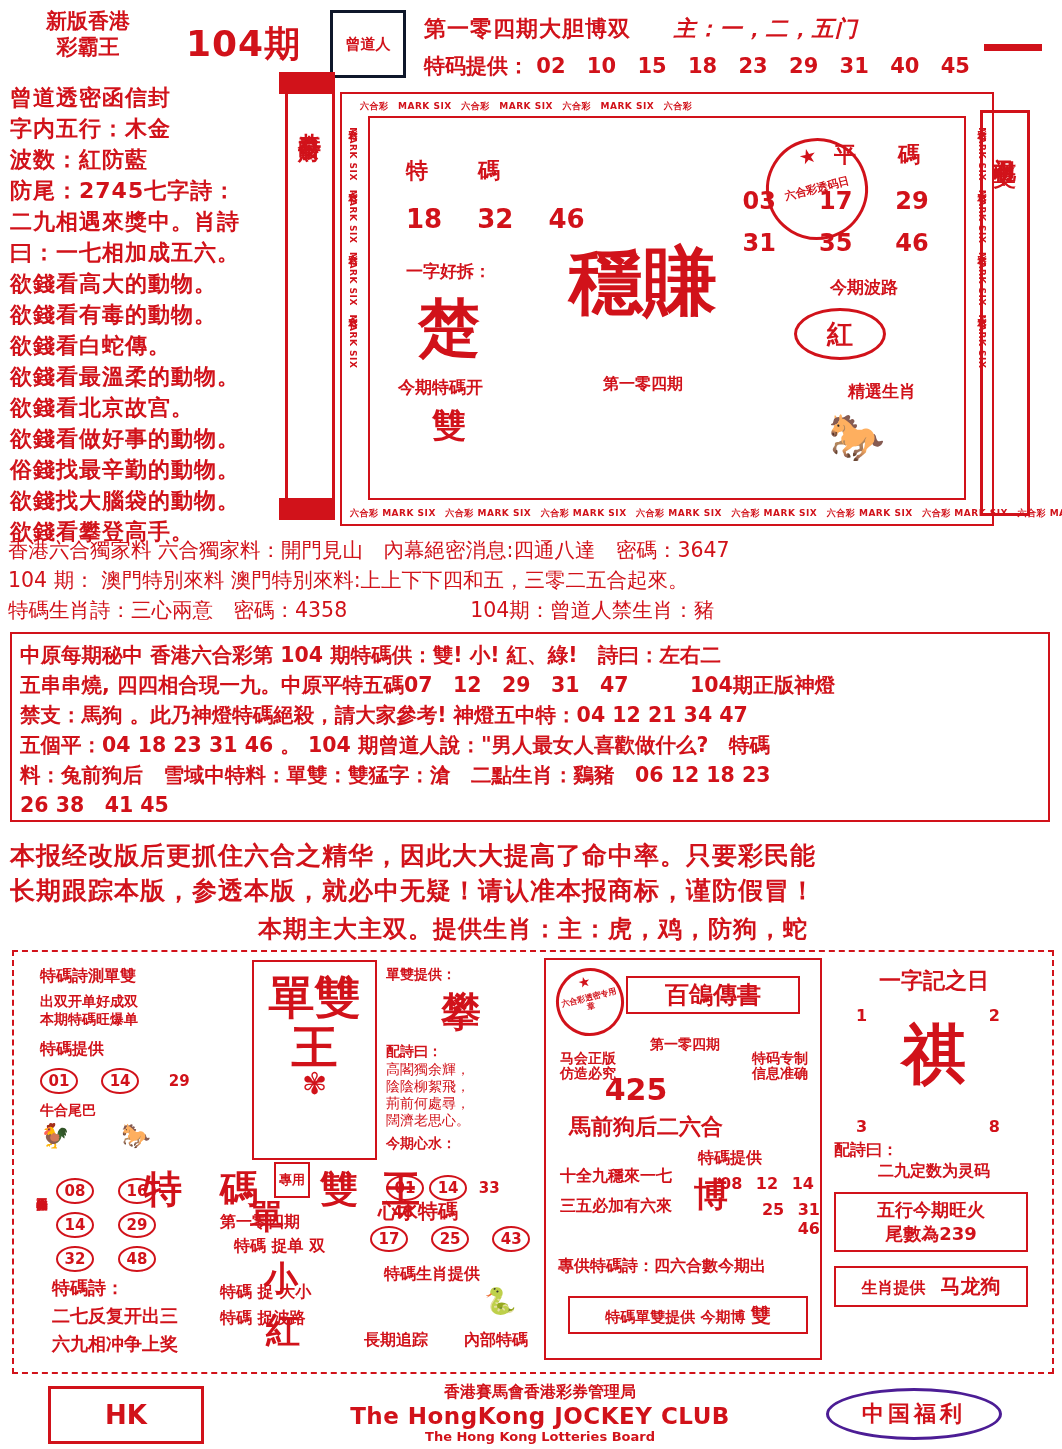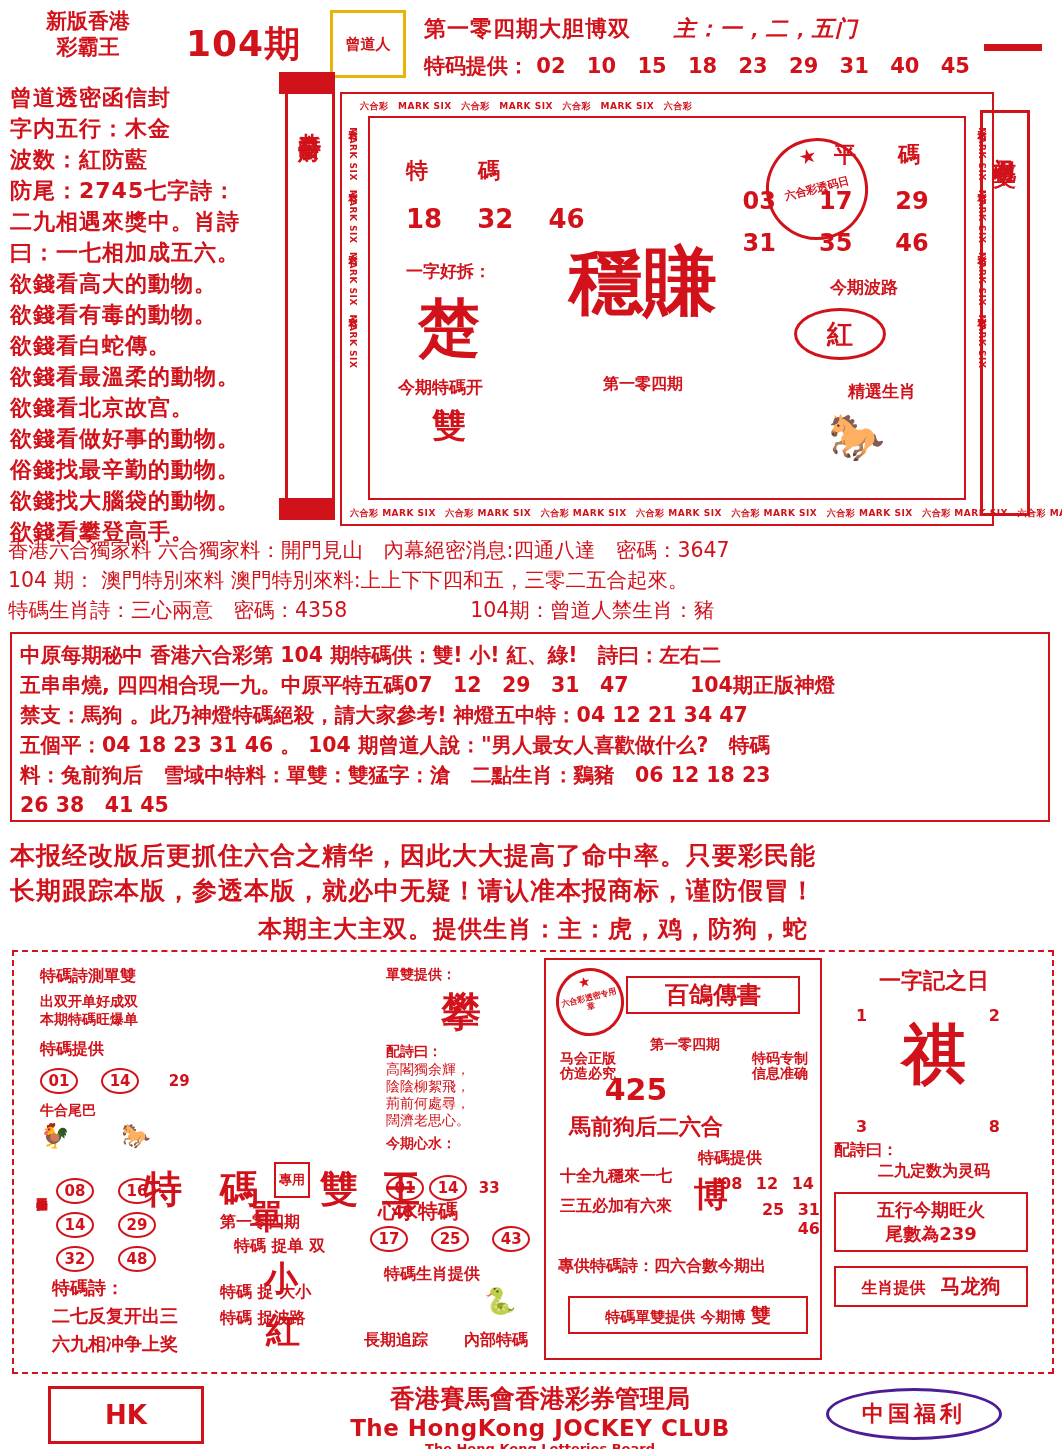--- a/index.html
+++ b/index.html
@@ -7,21 +7,21 @@
     width:1062px;height:1449px;background:#fff;
     font-family:"DejaVu Sans","Liberation Sans",sans-serif;
     color:#d1121a;position:relative;overflow:hidden;
   }
   .page{position:relative;width:1062px;height:1449px;}
 
   
   .hdr{position:relative;height:88px;}
   .brand{position:absolute;left:46px;top:8px;font-size:21px;font-weight:bold;line-height:26px;text-align:center;}
   .issue{position:absolute;left:186px;top:20px;font-size:36px;font-weight:bold;letter-spacing:1px;}
-  .seal-top{position:absolute;left:330px;top:10px;width:70px;height:62px;border:3px solid #eab308;
+  .seal-top{position:absolute;left:330px;top:10px;width:70px;height:62px;border:3px solid #0f172a;
             display:flex;align-items:center;justify-content:center;}
   .seal-top span{font-size:15px;font-weight:bold;line-height:15px;width:60px;text-align:center;letter-spacing:0;}
   .hdr-line1{position:absolute;left:424px;top:14px;font-size:22px;font-weight:bold;letter-spacing:1px;}
   .hdr-line1 .sub{margin-left:34px;font-style:italic;}
   .hdr-line2{position:absolute;left:424px;top:52px;font-size:21px;font-weight:bold;}
   .hdr-line2 .nums span{margin-right:14px;}
   .cornerbar{position:absolute;right:20px;top:44px;width:58px;height:7px;background:#d1121a;}
 
   
   .poem{position:absolute;left:10px;top:82px;width:260px;font-size:22px;font-weight:bold;line-height:31px;letter-spacing:1px;}
@@ -79,21 +79,21 @@
   .ctr{text-align:center;}
   .circ{display:inline-block;border:2px solid #d1121a;border-radius:50%;width:34px;height:22px;
         line-height:22px;text-align:center;font-size:15px;font-weight:bold;}
   .bigstack{font-size:46px;font-weight:bold;line-height:50px;text-align:center;}
 
   
   .footer{position:absolute;left:0;top:1380px;width:1062px;height:69px;}
   .flogo{position:absolute;left:48px;top:6px;width:150px;height:52px;border:3px solid #d1121a;
          display:flex;align-items:center;justify-content:center;font-size:26px;font-weight:bold;}
   .fcenter{position:absolute;left:290px;top:2px;width:500px;text-align:center;}
-  .fcenter .c1{font-size:25px;font-weight:bold;}
+  .fcenter .c1{font-size:16px;font-weight:bold;}
   .fcenter .c2{font-size:23px;font-weight:bold;letter-spacing:0.5px;}
   .fcenter .c3{font-size:13px;font-weight:bold;}
   .fright{position:absolute;right:60px;top:8px;width:170px;height:46px;border:3px solid #4c1d95;border-radius:50%;
           display:flex;align-items:center;justify-content:center;font-size:22px;font-weight:bold;letter-spacing:4px;}
   .vtext{writing-mode:vertical-rl;text-orientation:upright;}
 </style>
 </head>
 <body>
 
 <div class="page">
@@ -249,20 +249,26 @@
         <span class="circ" style="margin-left:18px;">14</span>
         <span class="circ" style="margin-left:18px;border:none;">29</span>
       </div>
       <div class="t14 b" style="margin-top:8px;">牛合尾巴</div>
       <div style="margin-top:2px;font-size:24px;">
         <span>🐓</span>
         <span style="margin-left:44px;">🐎</span>
       </div>
     </div>
 
+    <div class="cell bd" style="left:238px;top:8px;width:125px;height:200px;">
+      <div class="bigstack" style="margin-top:10px;">
+        <span>單雙王</span>
+      </div>
+      <div class="ctr" style="font-size:30px;margin-top:-6px;">✾</div>
+    </div>
 
     <div class="cell" style="left:372px;top:14px;width:150px;">
       <div class="t14 b">單雙提供：</div>
       <div class="ctr" style="font-size:40px;font-weight:bold;">
         <span>攀</span>
       </div>
       <div class="t14 b" style="margin-top:4px;">配詩曰：</div>
       <div class="t14" style="line-height:17px;">
         <div>高閣獨余輝，</div>
         <div>陰陰柳絮飛，</div>

